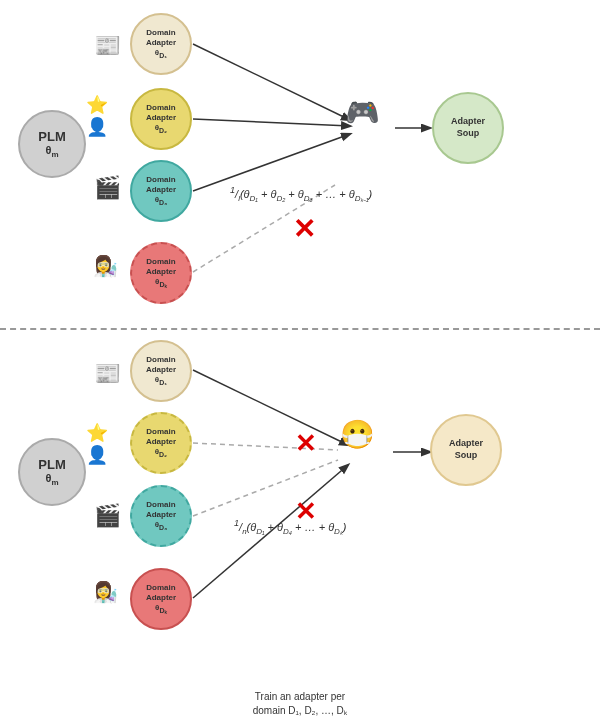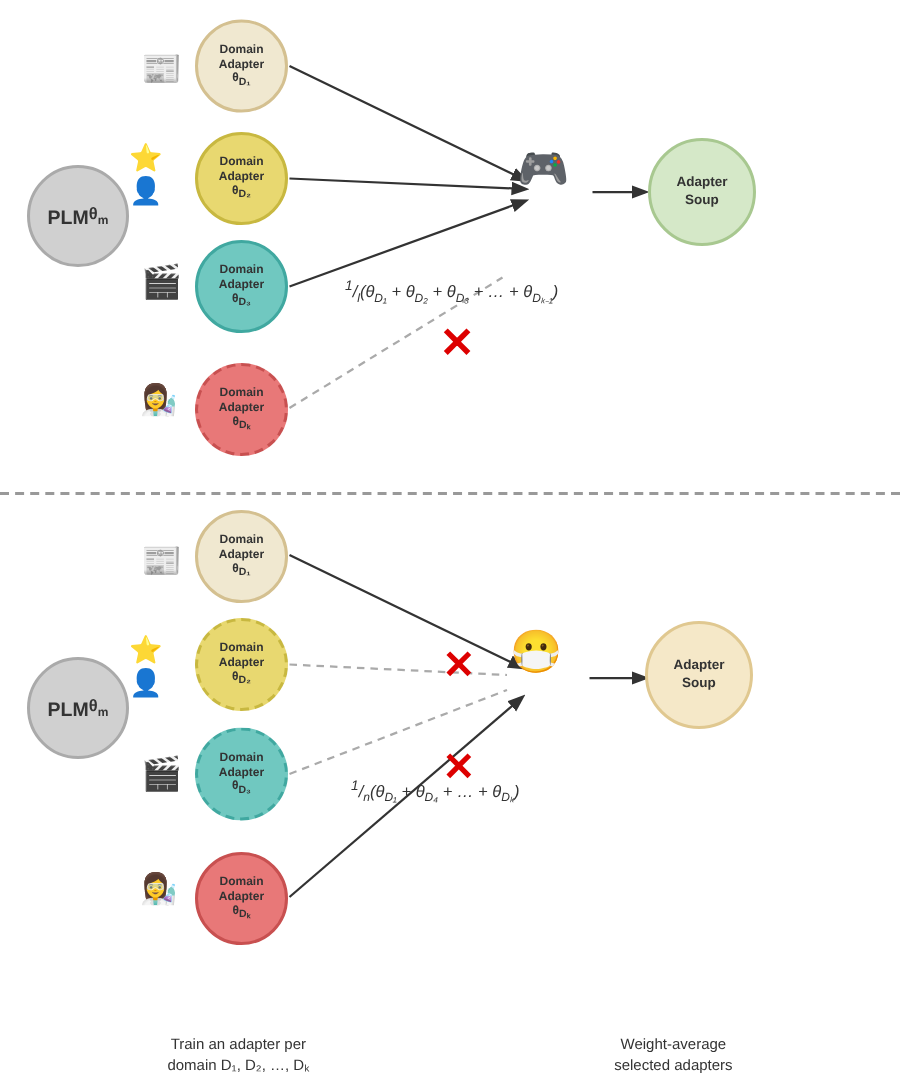--- a/index.html
+++ b/index.html
@@ -39,21 +39,21 @@
     }
 
     
     .plm-circle {
       width: 68px;
       height: 68px;
       border-radius: 50%;
       background: #d0d0d0;
       border: 2px solid #aaa;
       display: flex;
-      flex-direction: row;
+      flex-direction: column;
       align-items: center;
       justify-content: center;
       font-size: 12px;
       font-weight: bold;
       color: #333;
       position: absolute;
       text-align: right;
     }
 
     
@@ -295,18 +295,15 @@
     <div class="formula" style="left:234px; top:188px; font-size:11px; font-style:italic;">
       <span><sup>1</sup>/<sub>n</sub>(θ<sub>D₁</sub> + θ<sub>D₄</sub> + … + θ<sub>Dₖ</sub>)</span>
     </div>
 
   </div>
 
   <div class="caption-row">
     <div class="caption-text">
       Train an adapter per<br>domain D₁, D₂, …, Dₖ
     </div>
-    <div class="caption-text">
-      Weight-average<br>selected adapters
-    </div>
   </div>
 
 </div>
 
 </body></html>

